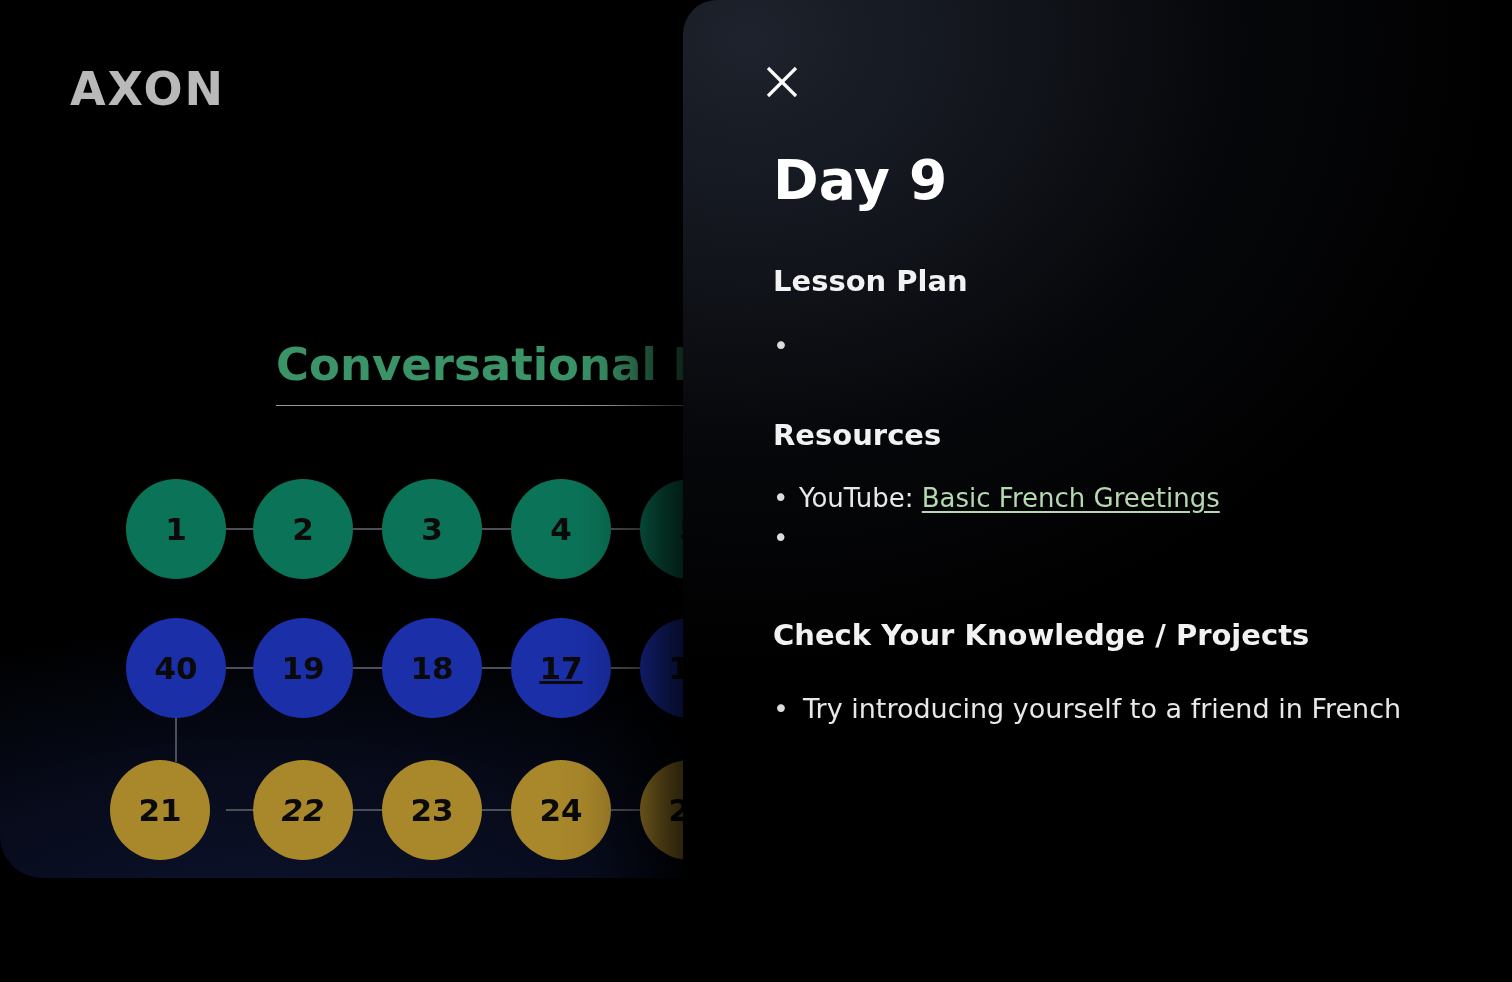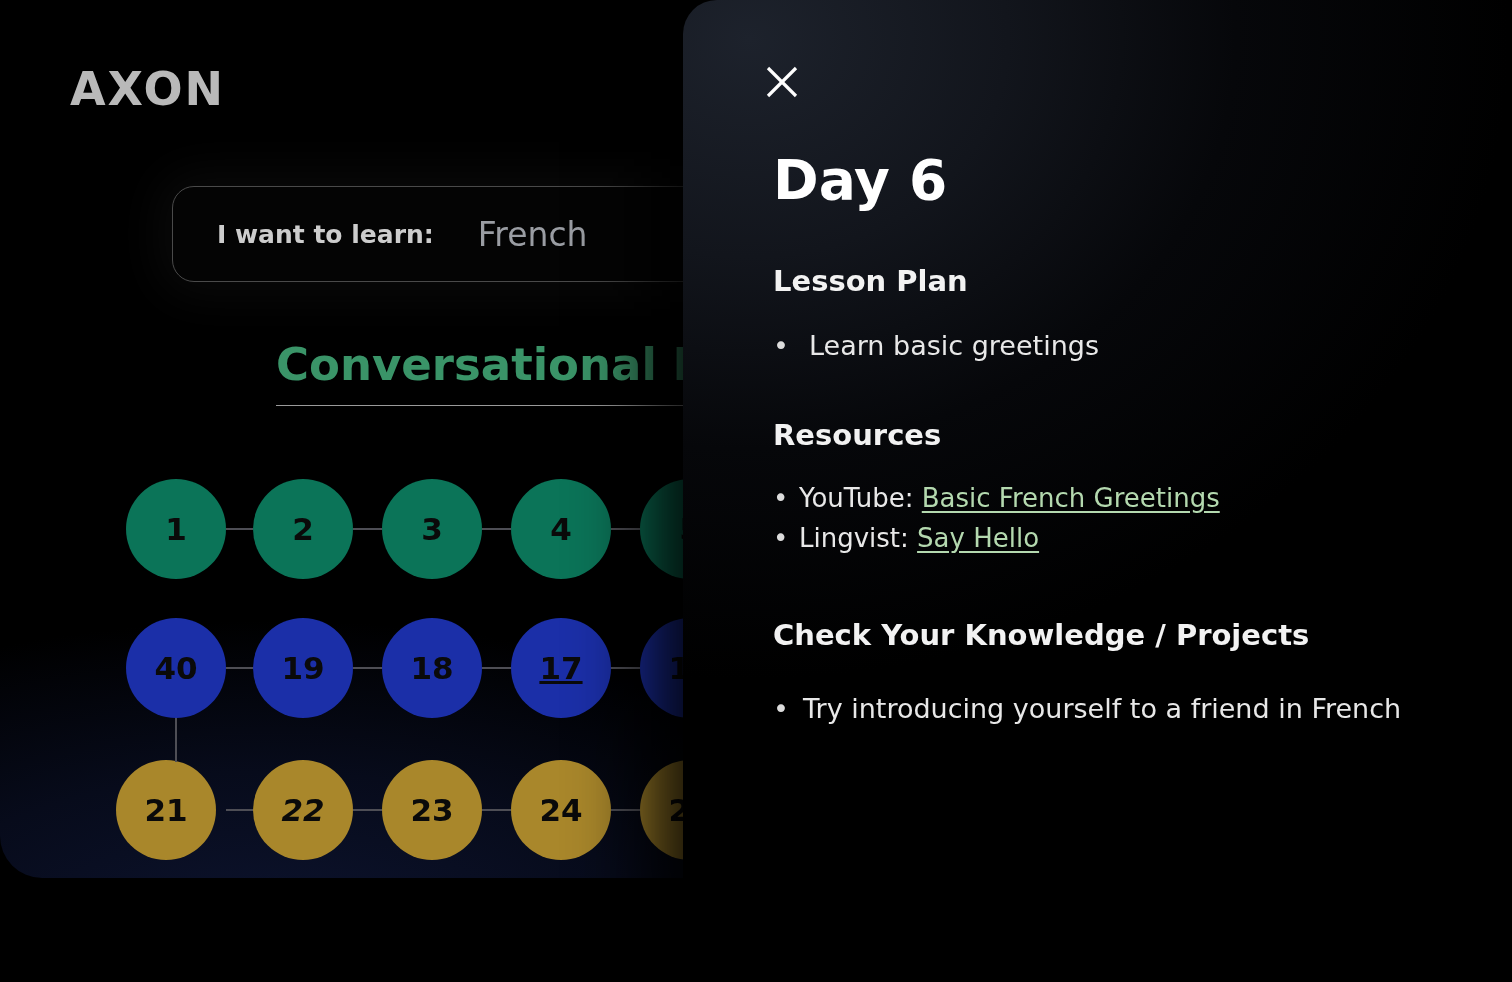--- a/index.html
+++ b/index.html
@@ -132,24 +132,20 @@
     text-underline-offset:4px; cursor:pointer;
   }
 </style>
 </head>
 <body>
 
 <div id="app">
 
   <div class="brand">AXON</div>
 
-  <div class="learn-bar">
-    <span class="learn-label">I want to learn:</span>
-    <span class="learn-value" placeholder="French">French</span>
-  </div>
 
   <div class="plan-title-wrap">
     <div class="plan-title">Conversational French</div>
   </div>
 
   <div class="grid">
     <div class="row row1">
         <div class="hline" style="left: 226px; width: 27px;"></div>
         <div class="hline" style="left: 353px; width: 29px;"></div>
         <div class="hline" style="left: 482px; width: 29px;"></div>
@@ -169,57 +165,55 @@
         <div class="node n-blue" style="left: 253px;">19</div>
         <div class="node n-blue" style="left: 382px;">18</div>
         <div class="node n-blue" style="left: 511px; text-decoration: underline;">17</div>
         <div class="node n-blue" style="left: 640px;">16</div>
       </div>
     <div class="row row3">
         <div class="hline" style="left: 226px; width: 27px;"></div>
         <div class="hline" style="left: 353px; width: 29px;"></div>
         <div class="hline" style="left: 482px; width: 29px;"></div>
         <div class="hline" style="left: 611px; width: 29px;"></div>
-        <div class="node n-gold" style="left: 116px;">21</div>
+        <div class="node n-gold" style="left: 110px;">21</div>
         <div class="node n-gold" style="left: 253px; font-style: italic;">22</div>
         <div class="node n-gold" style="left: 382px;">23</div>
         <div class="node n-gold" style="left: 511px;">24</div>
         <div class="node n-gold" style="left: 640px;">25</div>
       </div>
   <div class="vline" style="left: 175px; top: 718px; height: 44px;"></div>
     </div>
 
   <div class="modal">
     <div class="close-btn">
       <svg width="40" height="40" viewBox="0 0 40 40" aria-hidden="true">
         <line x1="6" y1="6" x2="34" y2="34" stroke="#ffffff" stroke-width="3.2"></line>
         <line x1="34" y1="6" x2="6" y2="34" stroke="#ffffff" stroke-width="3.2"></line>
       </svg>
     </div>
 
     <div class="modal-body">
-      <div class="day-title">Day 6</div>
+      <div class="day-title">Day 9</div>
 
       <div class="sec-h h-lesson">Lesson Plan</div>
       <div class="bullets b-lesson">
           <div class="bullet">
             <span class="dot">•</span>
-            <span class="txt">Learn basic greetings</span>
           </div>
         </div>
 
       <div class="sec-h h-res">Resources</div>
       <div class="bullets b-res">
           <div class="bullet">
             <span class="dot">•</span>
             <span class="txt">YouTube: <a class="res-link">Basic French Greetings</a></span>
           </div>
           <div class="bullet">
             <span class="dot">•</span>
-            <span class="txt">Lingvist: <a class="res-link">Say Hello</a></span>
           </div>
         </div>
 
       <div class="sec-h h-check">Check Your Knowledge / Projects</div>
       <div class="bullets b-check">
           <div class="bullet">
             <span class="dot">•</span>
             <span class="txt">Try introducing yourself to a friend in French</span>
           </div>
         </div>

